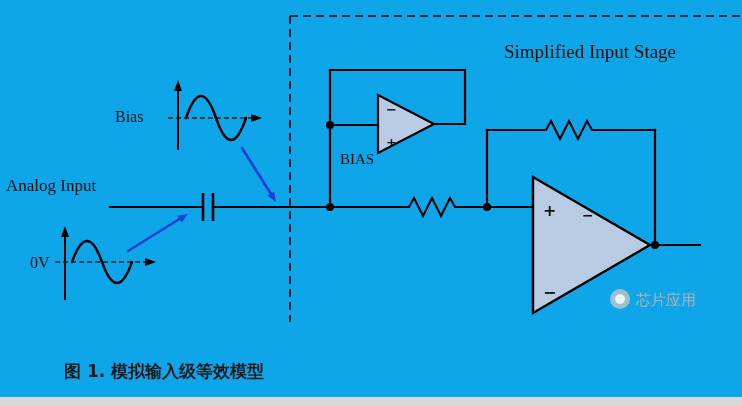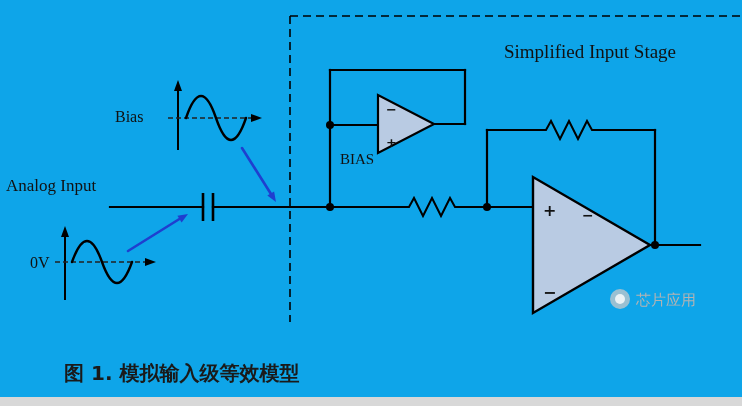--- a/index.html
+++ b/index.html
@@ -19,21 +19,21 @@
   .blue-arrow{stroke:#1f3fcf;stroke-width:2.6;fill:none;stroke-linecap:round;}
   .blue-head{fill:#1f3fcf;stroke:none;}
   .black-head{fill:#000;stroke:none;}
   .dot{fill:#000;stroke:none;}
   .lbl{fill:#111;font-family:"Liberation Serif", serif;}
   .sign{fill:#111;font-family:"DejaVu Sans", sans-serif;font-weight:bold;}
   .watermark-text{fill:#b3b3b3;font-family:"DejaVu Sans", sans-serif;}
   #caption{
     position:absolute;left:64px;top:360px;
     font-family:"DejaVu Sans","Liberation Sans",sans-serif;
-    font-size:20px;font-weight:700;color:#1a1a1a;
+    font-size:17px;font-weight:700;color:#1a1a1a;
   }
   #bottom-bar{
     position:absolute;left:0;bottom:0;width:742px;height:9px;
     background:#d8d8d8;
   }
 </style>
 </head>
 <body>
 
 <div id="stage">

